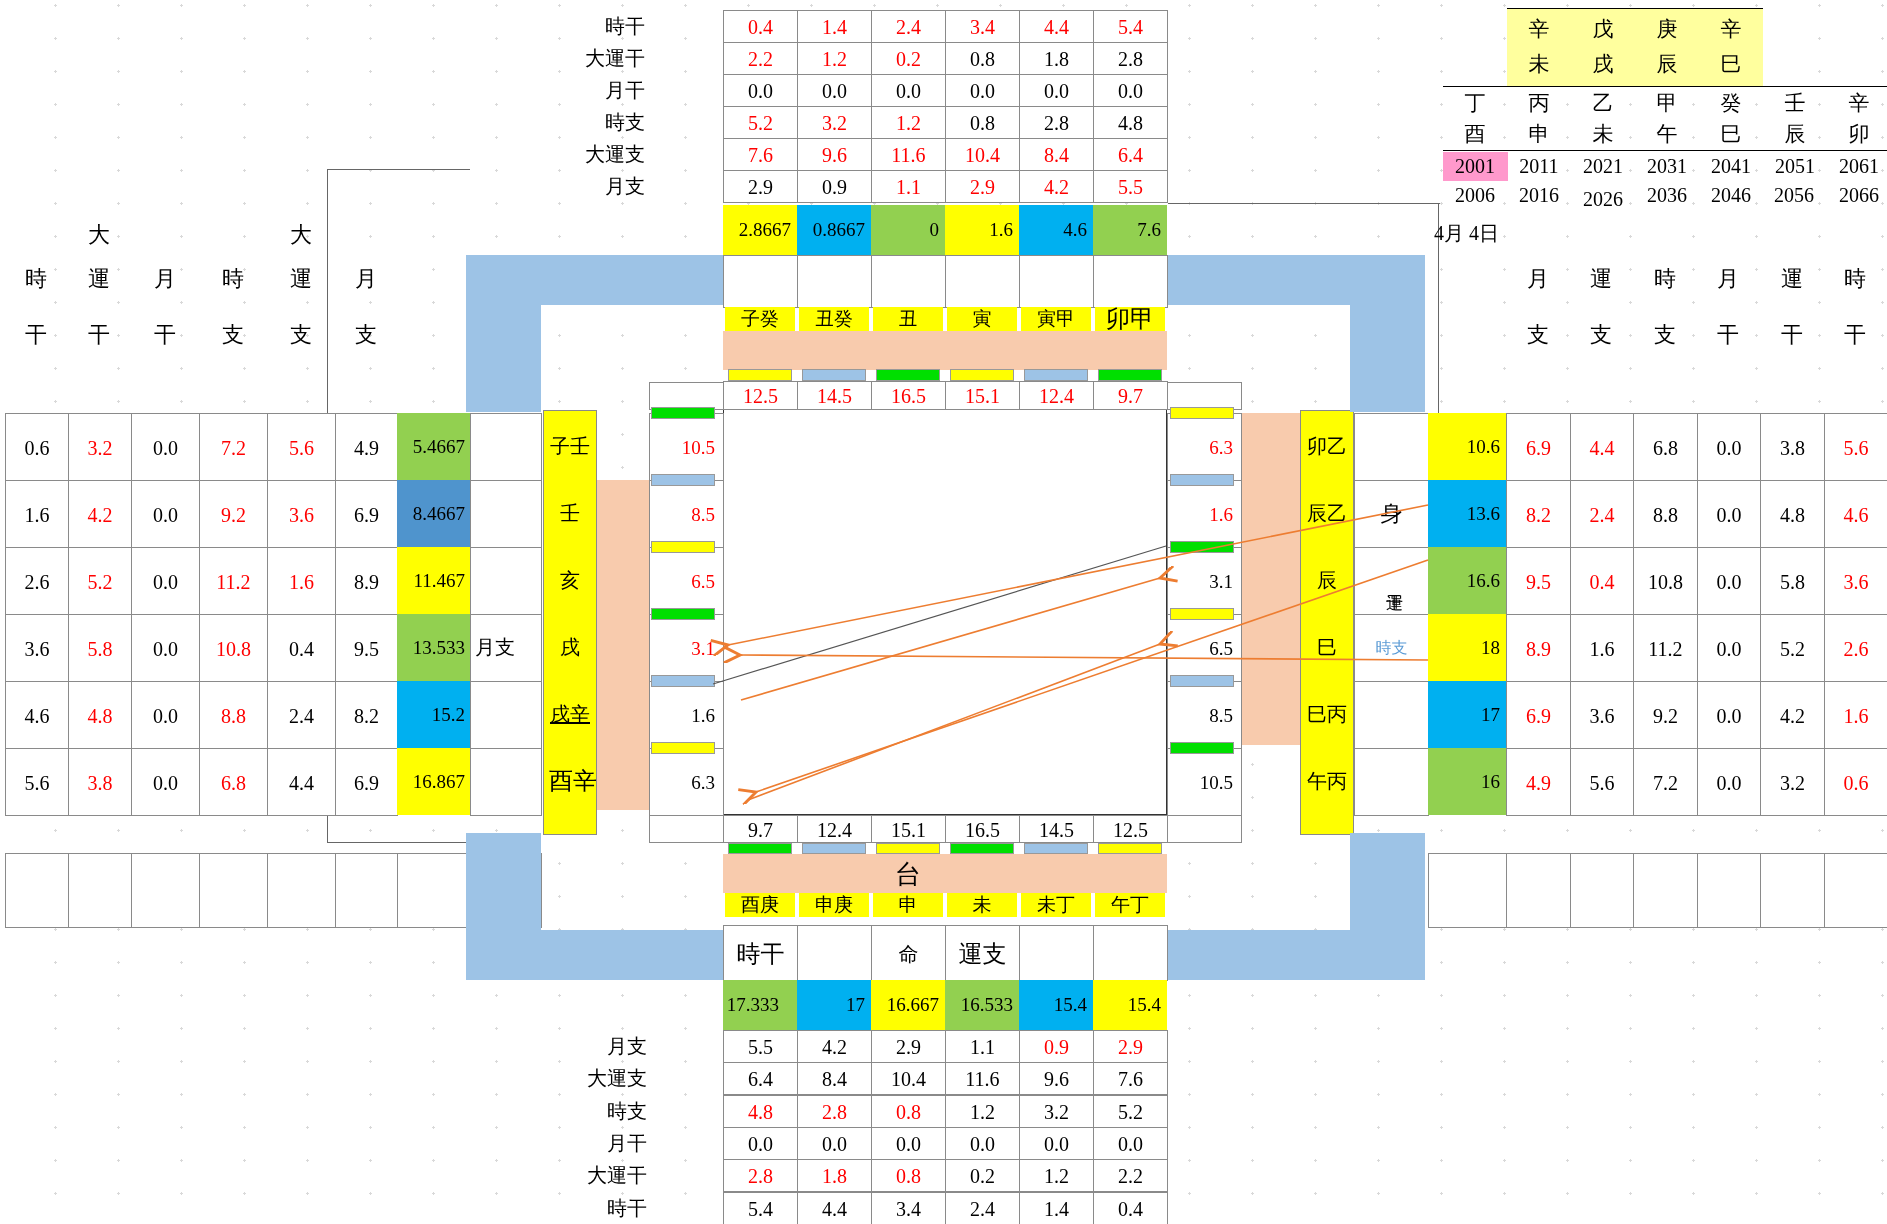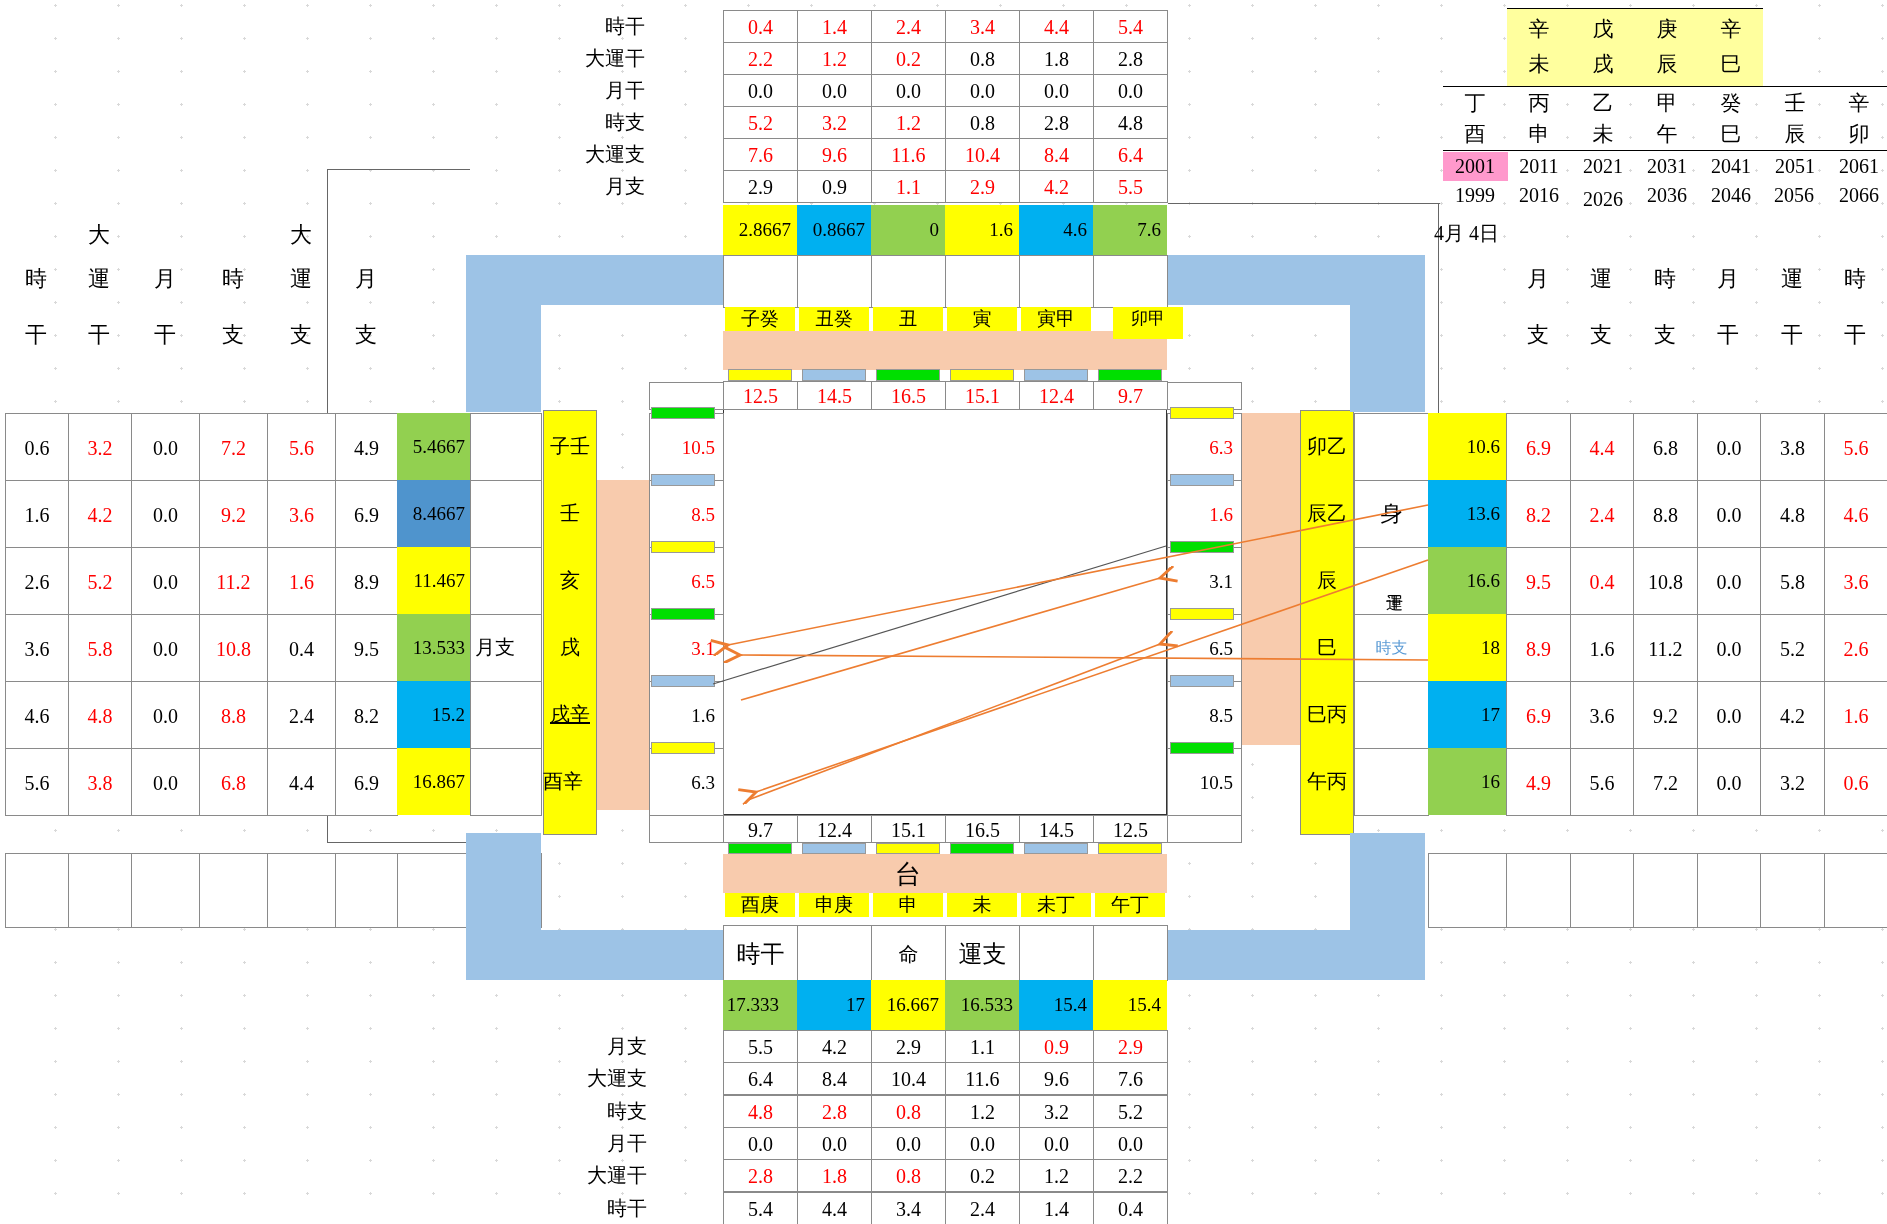--- a/index.html
+++ b/index.html
@@ -110,21 +110,21 @@
     <div class="abs bcell" style="left: 797px; top: 255px; width: 75px; height: 53px; line-height: 53px; font-size: 20px; text-align: center; z-index: 4;"></div>
     <div class="abs bcell" style="left: 871px; top: 255px; width: 75px; height: 53px; line-height: 53px; font-size: 20px; text-align: center; z-index: 4;"></div>
     <div class="abs bcell" style="left: 945px; top: 255px; width: 75px; height: 53px; line-height: 53px; font-size: 20px; text-align: center; z-index: 4;"></div>
     <div class="abs bcell" style="left: 1019px; top: 255px; width: 75px; height: 53px; line-height: 53px; font-size: 20px; text-align: center; z-index: 4;"></div>
     <div class="abs bcell" style="left: 1093px; top: 255px; width: 75px; height: 53px; line-height: 53px; font-size: 20px; text-align: center; z-index: 4;"></div>
     <div class="abs" style="left: 725px; top: 307px; width: 70px; height: 24px; line-height: 24px; background: rgb(255, 255, 0); font-size: 19px; text-align: center; z-index: 4;">子癸</div>
     <div class="abs" style="left: 799px; top: 307px; width: 70px; height: 24px; line-height: 24px; background: rgb(255, 255, 0); font-size: 19px; text-align: center; z-index: 4;">丑癸</div>
     <div class="abs" style="left: 873px; top: 307px; width: 70px; height: 24px; line-height: 24px; background: rgb(255, 255, 0); font-size: 19px; text-align: center; z-index: 4;">丑</div>
     <div class="abs" style="left: 947px; top: 307px; width: 70px; height: 24px; line-height: 24px; background: rgb(255, 255, 0); font-size: 19px; text-align: center; z-index: 4;">寅</div>
     <div class="abs" style="left: 1021px; top: 307px; width: 70px; height: 24px; line-height: 24px; background: rgb(255, 255, 0); font-size: 19px; text-align: center; z-index: 4;">寅甲</div>
-    <div class="abs" style="left: 1095px; top: 307px; width: 70px; height: 32px; line-height: 24px; background: rgb(255, 255, 0); font-size: 17px; text-align: center; z-index: 4; margin-left: 18px;">卯甲</div>
+    <div class="abs" style="left: 1095px; top: 307px; width: 70px; height: 24px; line-height: 24px; background: rgb(255, 255, 0); font-size: 24px; text-align: center; z-index: 4;">卯甲</div>
     <div class="abs" style="left: 723px; top: 331px; width: 444px; height: 39px; line-height: 39px; background: rgb(248, 203, 173); font-size: 20px; text-align: center; z-index: 3;"></div>
     <div class="abs" style="left: 728px; top: 369px; width: 64px; height: 12px; line-height: 12px; background: rgb(255, 255, 0); font-size: 20px; text-align: center; z-index: 10; border: 1px solid rgb(153, 153, 153);"></div>
     <div class="abs" style="left: 802px; top: 369px; width: 64px; height: 12px; line-height: 12px; background: rgb(157, 195, 230); font-size: 20px; text-align: center; z-index: 10; border: 1px solid rgb(153, 153, 153);"></div>
     <div class="abs" style="left: 876px; top: 369px; width: 64px; height: 12px; line-height: 12px; background: rgb(0, 223, 0); font-size: 20px; text-align: center; z-index: 10; border: 1px solid rgb(153, 153, 153);"></div>
     <div class="abs" style="left: 950px; top: 369px; width: 64px; height: 12px; line-height: 12px; background: rgb(255, 255, 0); font-size: 20px; text-align: center; z-index: 10; border: 1px solid rgb(153, 153, 153);"></div>
     <div class="abs" style="left: 1024px; top: 369px; width: 64px; height: 12px; line-height: 12px; background: rgb(157, 195, 230); font-size: 20px; text-align: center; z-index: 10; border: 1px solid rgb(153, 153, 153);"></div>
     <div class="abs" style="left: 1098px; top: 369px; width: 64px; height: 12px; line-height: 12px; background: rgb(0, 223, 0); font-size: 20px; text-align: center; z-index: 10; border: 1px solid rgb(153, 153, 153);"></div>
     <div class="abs bcell" style="left: 723px; top: 381px; width: 75px; height: 29px; line-height: 29px; color: rgb(255, 0, 0); font-size: 20px; text-align: center; z-index: 4;">12.5</div>
     <div class="abs bcell" style="left: 797px; top: 381px; width: 75px; height: 29px; line-height: 29px; color: rgb(255, 0, 0); font-size: 20px; text-align: center; z-index: 4;">14.5</div>
     <div class="abs bcell" style="left: 871px; top: 381px; width: 75px; height: 29px; line-height: 29px; color: rgb(255, 0, 0); font-size: 20px; text-align: center; z-index: 4;">16.5</div>
@@ -159,21 +159,21 @@
     <div class="abs bcell" style="left: 1167px; top: 681px; width: 75px; height: 68px; line-height: 68px; color: rgb(0, 0, 0); font-size: 19px; text-align: right; padding-right: 8px; z-index: 4;">8.5</div>
     <div class="abs" style="left: 1170px; top: 675px; width: 64px; height: 12px; line-height: 12px; background: rgb(157, 195, 230); font-size: 20px; text-align: center; z-index: 10; border: 1px solid rgb(153, 153, 153);"></div>
     <div class="abs bcell" style="left: 1167px; top: 748px; width: 75px; height: 68px; line-height: 68px; color: rgb(0, 0, 0); font-size: 19px; text-align: right; padding-right: 8px; z-index: 4;">10.5</div>
     <div class="abs" style="left: 1170px; top: 742px; width: 64px; height: 12px; line-height: 12px; background: rgb(0, 223, 0); font-size: 20px; text-align: center; z-index: 10; border: 1px solid rgb(153, 153, 153);"></div>
     <div class="abs" style="left: 543px; top: 410px; width: 54px; height: 425px; line-height: 425px; background: rgb(255, 255, 0); font-size: 20px; text-align: center; z-index: 4; border: 1px solid rgb(138, 138, 138);"></div>
     <div class="abs" style="left: 543px; top: 413px; width: 54px; height: 67px; line-height: 67px; font-size: 20px; text-align: center; z-index: 5;">子壬</div>
     <div class="abs" style="left: 543px; top: 480px; width: 54px; height: 67px; line-height: 67px; font-size: 20px; text-align: center; z-index: 5;">壬</div>
     <div class="abs" style="left: 543px; top: 547px; width: 54px; height: 67px; line-height: 67px; font-size: 20px; text-align: center; z-index: 5;">亥</div>
     <div class="abs" style="left: 543px; top: 614px; width: 54px; height: 67px; line-height: 67px; font-size: 20px; text-align: center; z-index: 5;">戌</div>
     <div class="abs" style="left: 543px; top: 681px; width: 54px; height: 67px; line-height: 67px; font-size: 20px; text-align: center; z-index: 5; text-decoration: underline;">戌辛</div>
-    <div class="abs" style="left: 543px; top: 748px; width: 54px; height: 67px; line-height: 67px; font-size: 20px; text-align: left; z-index: 5;">酉辛</div>
+    <div class="abs" style="left: 543px; top: 748px; width: 54px; height: 67px; line-height: 67px; font-size: 24px; text-align: right; z-index: 5;">酉辛</div>
     <div class="abs" style="left: 597px; top: 480px; width: 52px; height: 330px; line-height: 330px; background: rgb(248, 203, 173); font-size: 20px; text-align: center; z-index: 3;"></div>
     <div class="abs" style="left: 1300px; top: 410px; width: 54px; height: 425px; line-height: 425px; background: rgb(255, 255, 0); font-size: 20px; text-align: center; z-index: 4; border: 1px solid rgb(138, 138, 138);"></div>
     <div class="abs" style="left: 1300px; top: 413px; width: 54px; height: 67px; line-height: 67px; font-size: 20px; text-align: center; z-index: 5;">卯乙</div>
     <div class="abs" style="left: 1300px; top: 480px; width: 54px; height: 67px; line-height: 67px; font-size: 20px; text-align: center; z-index: 5;">辰乙</div>
     <div class="abs" style="left: 1300px; top: 547px; width: 54px; height: 67px; line-height: 67px; font-size: 20px; text-align: center; z-index: 5;">辰</div>
     <div class="abs" style="left: 1300px; top: 614px; width: 54px; height: 67px; line-height: 67px; font-size: 20px; text-align: center; z-index: 5;">巳</div>
     <div class="abs" style="left: 1300px; top: 681px; width: 54px; height: 67px; line-height: 67px; font-size: 20px; text-align: center; z-index: 5;">巳丙</div>
     <div class="abs" style="left: 1300px; top: 748px; width: 54px; height: 67px; line-height: 67px; font-size: 20px; text-align: center; z-index: 5;">午丙</div>
     <div class="abs" style="left: 1241px; top: 413px; width: 59px; height: 332px; line-height: 332px; background: rgb(248, 203, 173); font-size: 20px; text-align: center; z-index: 3;"></div>
     <div class="abs bcell" style="left: 5px; top: 413px; width: 64px; height: 68px; line-height: 68px; color: rgb(0, 0, 0); font-size: 20px; text-align: center; z-index: 4;">0.6</div>
@@ -391,21 +391,21 @@
     <div class="abs" style="left: 1773px; top: 119px; width: 44px; height: 30px; line-height: 30px; font-size: 21px; text-align: center; z-index: 5;">辰</div>
     <div class="abs" style="left: 1837px; top: 119px; width: 44px; height: 30px; line-height: 30px; font-size: 21px; text-align: center; z-index: 5;">卯</div>
     <div class="abs" style="left: 1443px; top: 152px; width: 65px; height: 29px; line-height: 29px; background: rgb(255, 153, 204); font-size: 20px; text-align: center; z-index: 4;"></div>
     <div class="abs" style="left: 1445px; top: 152px; width: 60px; height: 29px; line-height: 29px; font-size: 20px; text-align: center; z-index: 5;">2001</div>
     <div class="abs" style="left: 1509px; top: 152px; width: 60px; height: 29px; line-height: 29px; font-size: 20px; text-align: center; z-index: 5;">2011</div>
     <div class="abs" style="left: 1573px; top: 152px; width: 60px; height: 29px; line-height: 29px; font-size: 20px; text-align: center; z-index: 5;">2021</div>
     <div class="abs" style="left: 1637px; top: 152px; width: 60px; height: 29px; line-height: 29px; font-size: 20px; text-align: center; z-index: 5;">2031</div>
     <div class="abs" style="left: 1701px; top: 152px; width: 60px; height: 29px; line-height: 29px; font-size: 20px; text-align: center; z-index: 5;">2041</div>
     <div class="abs" style="left: 1765px; top: 152px; width: 60px; height: 29px; line-height: 29px; font-size: 20px; text-align: center; z-index: 5;">2051</div>
     <div class="abs" style="left: 1829px; top: 152px; width: 60px; height: 29px; line-height: 29px; font-size: 20px; text-align: center; z-index: 5;">2061</div>
-    <div class="abs" style="left: 1445px; top: 181px; width: 60px; height: 29px; line-height: 29px; font-size: 20px; text-align: center; z-index: 5;">1999</div>
+    <div class="abs" style="left: 1445px; top: 181px; width: 60px; height: 29px; line-height: 29px; font-size: 20px; text-align: center; z-index: 5;">2006</div>
     <div class="abs" style="left: 1509px; top: 181px; width: 60px; height: 29px; line-height: 29px; font-size: 20px; text-align: center; z-index: 5;">2016</div>
     <div class="abs" style="left: 1573px; top: 185px; width: 60px; height: 29px; line-height: 29px; font-size: 20px; text-align: center; z-index: 5;">2026</div>
     <div class="abs" style="left: 1637px; top: 181px; width: 60px; height: 29px; line-height: 29px; font-size: 20px; text-align: center; z-index: 5;">2036</div>
     <div class="abs" style="left: 1701px; top: 181px; width: 60px; height: 29px; line-height: 29px; font-size: 20px; text-align: center; z-index: 5;">2046</div>
     <div class="abs" style="left: 1754px; top: 181px; width: 60px; height: 29px; line-height: 29px; font-size: 20px; text-align: right; z-index: 5;">2056</div>
     <div class="abs" style="left: 1829px; top: 181px; width: 60px; height: 29px; line-height: 29px; font-size: 20px; text-align: center; z-index: 5;">2066</div>
     <div class="abs" style="left: 1434px; top: 218px; width: 120px; height: 30px; line-height: 30px; font-size: 20px; text-align: left; z-index: 5;">4月 4日</div>
     <svg class="overlay" width="1887" height="1224">
     <defs>
       <marker id="ah" markerWidth="14" markerHeight="12" refX="2" refY="5" orient="auto">

